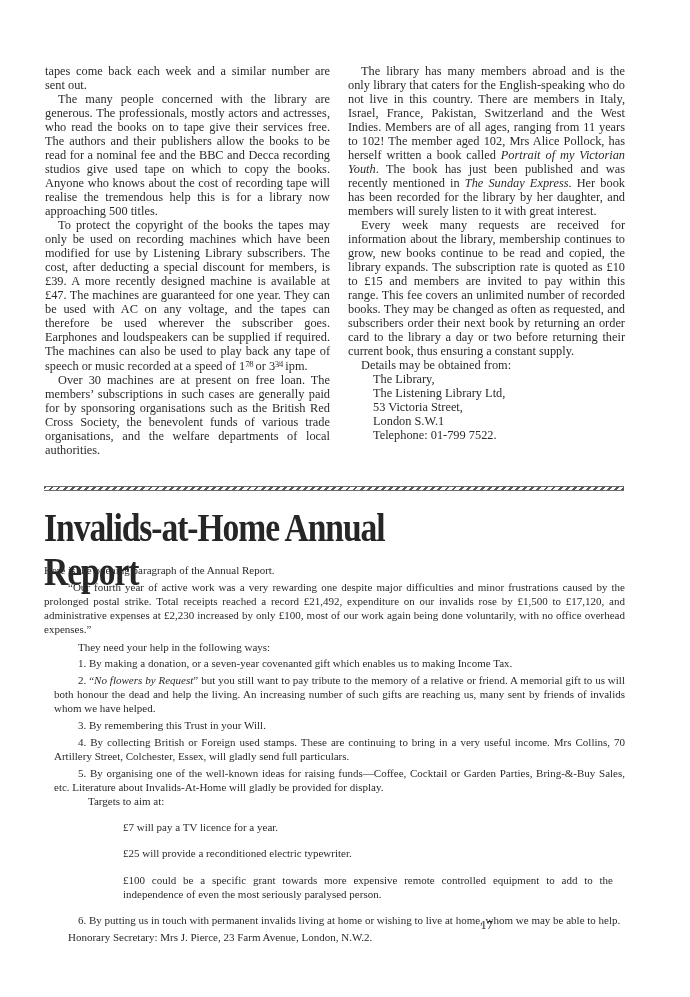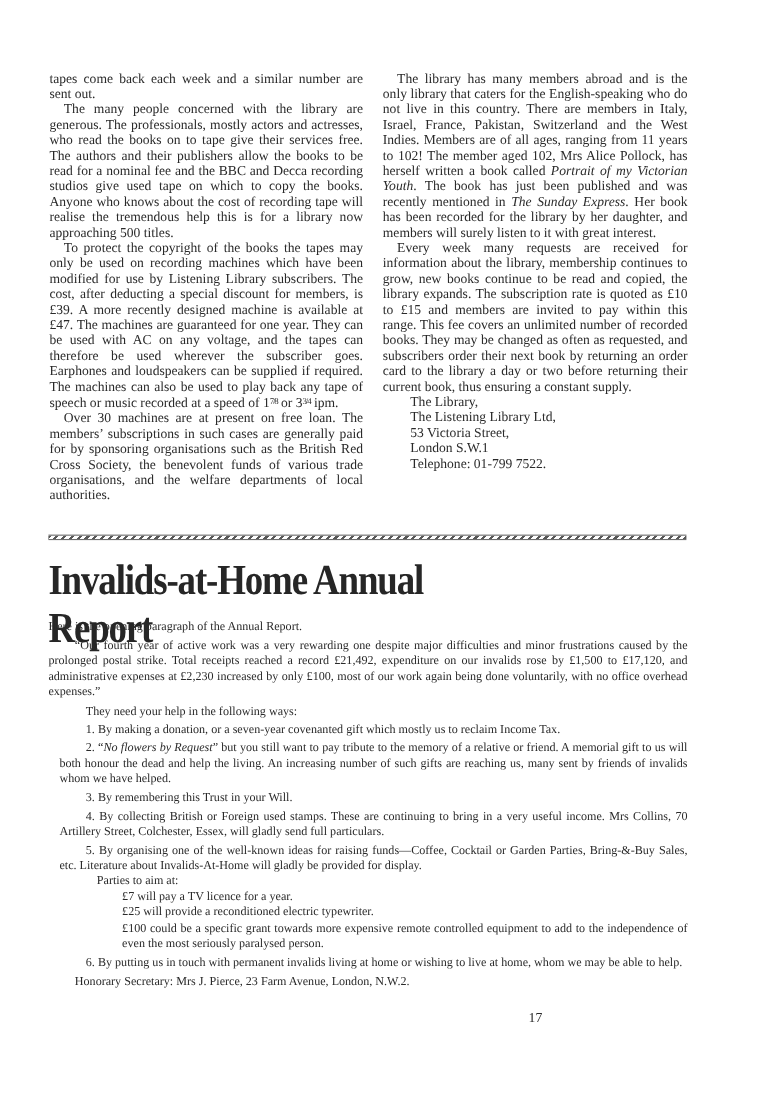--- a/index.html
+++ b/index.html
@@ -47,21 +47,21 @@
     .body {
       position: absolute; left: 44px; top: 563px; width: 581px;
       font-size: 11px; line-height: 14.2px;
     }
     .body p { margin: 0 0 2.5px 0; text-align: justify; }
     .body p.intro { text-indent: 0; }
     .body p.ind { text-indent: 24px; margin-left: 10px; }
     .body p.quote { text-indent: 24px; margin-bottom: 3px; }
     .body p.targets-head { padding-left: 44px; margin-bottom: 0; }
     .body .targets { padding-left: 67px; margin-bottom: 3px; }
-    .body .targets p { margin: 0; text-indent: 0; }
+    .body .targets p { margin: 12px; text-indent: 0; }
     .body p.sig { text-indent: 24px; margin-top: 1px; }
     .body em { }
 
     .pagenum {
       position: absolute; right: 65px; top: 918px; font-size: 12.5px;
     }
   </style>
 </head>
 <body>
 
@@ -71,44 +71,45 @@
     <p class="noindent">tapes come back each week and a similar number are sent out.</p>
     <p>The many people concerned with the library are generous.  The professionals, mostly actors and actresses, who read the books on to tape give their services free.  The authors and their publishers allow the books to be read for a nominal fee and the BBC and Decca recording studios give used tape on which to copy the books.  Anyone who knows about the cost of recording tape will realise the tremendous help this is for a library now approaching 500 titles.</p>
     <p><span>To protect the copyright of the books the tapes may only be used on recording machines which have been modified for use by Listening Library subscribers.  The cost, after deducting a special discount for members, is £39.  A more recently designed machine is available at £47.  The machines are guaranteed for one year.  They can be used with AC on any voltage, and the tapes can therefore be used wherever the subscriber goes.  Earphones and loudspeakers can be supplied if required.  The machines can also be used to play back any tape of speech or music recorded at a speed of </span><span><span>1</span><span class="frac">7/8</span></span><span> or </span><span><span>3</span><span class="frac">3/4</span></span><span> ipm.</span></p>
     <p>Over 30 machines are at present on free loan.  The members’ subscriptions in such cases are generally paid for by sponsoring organisations such as the British Red Cross Society, the benevolent funds of various trade organisations, and the welfare departments of local authorities.</p>
   </div>
 
   <div class="col col-right">
     <p><span>The library has many members abroad and is the only library that caters for the English-speaking who do not live in this country.  There are members in Italy, Israel, France, Pakistan, Switzerland and the West Indies.  Members are of all ages, ranging from 11 years to 102!  The member aged 102, Mrs Alice Pollock, has herself written a book called </span><em>Portrait of my Victorian Youth</em><span>.  The book has just been published and was recently mentioned in </span><em>The Sunday Express</em><span>.  Her book has been recorded for the library by her daughter, and members will surely listen to it with great interest.</span></p>
     <p>Every week many requests are received for information about the library, membership continues to grow, new books continue to be read and copied, the library expands.  The subscription rate is quoted as £10 to £15 and members are invited to pay within this range.  This fee covers an unlimited number of recorded books.  They may be changed as often as requested, and subscribers order their next book by returning an order card to the library a day or two before returning their current book, thus ensuring a constant supply.</p>
     <div class="addr">
+      <span class="addr-head">Details may be obtained from:</span>
       <span class="addr-line">The Library,</span>
       <span class="addr-line">The Listening Library Ltd,</span>
       <span class="addr-line">53 Victoria Street,</span>
       <span class="addr-line">London S.W.1</span>
       <span class="addr-line">Telephone: 01-799 7522.</span>
     </div>
   </div>
 
   <div class="rope"></div>
 
   <h1 class="heading">Invalids-at-Home Annual Report</h1>
 
   <div class="body">
     <p class="intro">Here is the opening paragraph of the Annual Report.</p>
     <p class="quote">“Our fourth year of active work was a very rewarding one despite major difficulties and minor frustrations caused by the prolonged postal strike.  Total receipts reached a record £21,492, expenditure on our invalids rose by £1,500 to £17,120, and administrative expenses at £2,230 increased by only £100, most of our work again being done voluntarily, with no office overhead expenses.”</p>
     <p class="ind">They need your help in the following ways:</p>
 
-    <p class="ind"><span>1.</span> <span>By making a donation, or a seven-year covenanted gift which mostly us to reclaim Income Tax.</span></p>
+    <p class="ind"><span>1.</span> <span>By making a donation, or a seven-year covenanted gift which enables us to making Income Tax.</span></p>
     <p class="ind"><span>2.</span> “<em>No flowers by Request</em><span>” but you still want to pay tribute to the memory of a relative or friend.  A memorial gift to us will both honour the dead and help the living.  An increasing number of such gifts are reaching us, many sent by friends of invalids whom we have helped.</span></p>
     <p class="ind"><span>3.</span> <span>By remembering this Trust in your Will.</span></p>
     <p class="ind"><span>4.</span> <span>By collecting British or Foreign used stamps.  These are continuing to bring in a very useful income.  Mrs Collins, 70 Artillery Street, Colchester, Essex, will gladly send full particulars.</span></p>
     <p class="ind" style="margin-bottom:0"><span>5.</span> <span>By organising one of the well-known ideas for raising funds—Coffee, Cocktail or Garden Parties, Bring-&amp;-Buy Sales, etc.  Literature about Invalids-At-Home will gladly be provided for display.</span></p>
 
-    <p class="targets-head">Parties to aim at:</p>
+    <p class="targets-head">Targets to aim at:</p>
     <div class="targets">
       <p>£7 will pay a TV licence for a year.</p>
       <p>£25 will provide a reconditioned electric typewriter.</p>
       <p>£100 could be a specific grant towards more expensive remote controlled equipment to add to the independence of even the most seriously paralysed person.</p>
     </div>
 
     <p class="ind"><span>6.</span> <span>By putting us in touch with permanent invalids living at home or wishing to live at home, whom we may be able to help.</span></p>
     <p class="sig">Honorary Secretary: Mrs J. Pierce, 23 Farm Avenue, London, N.W.2.</p>
   </div>
 

